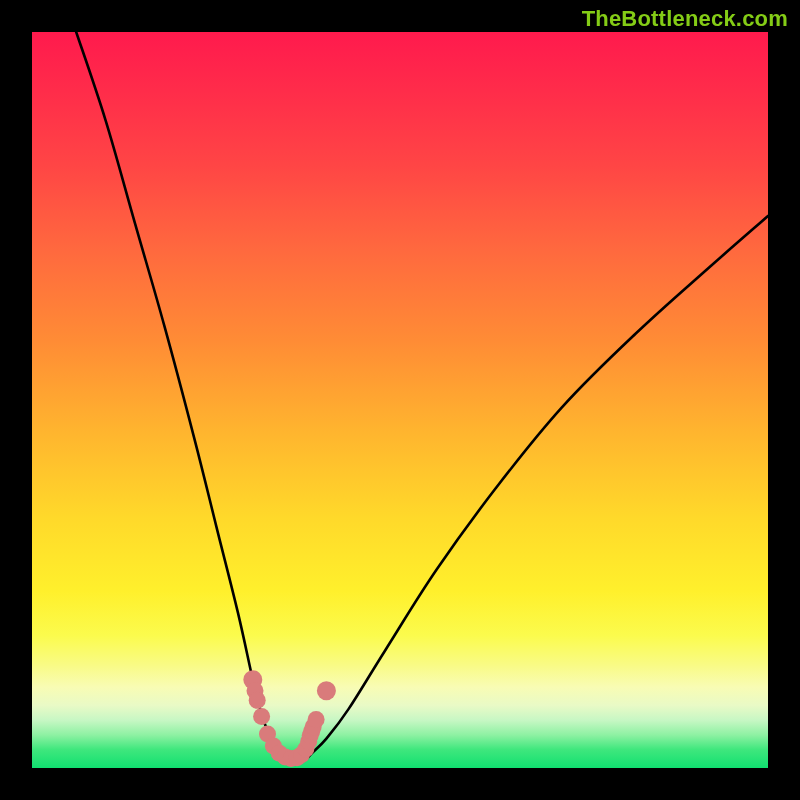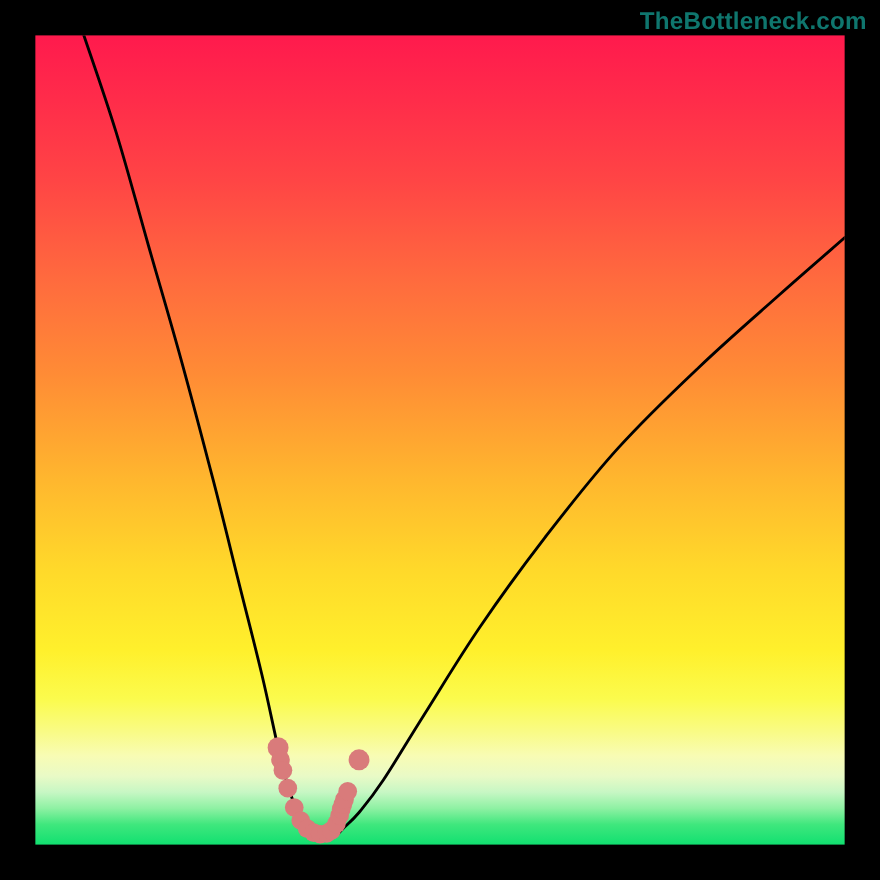--- a/index.html
+++ b/index.html
@@ -10,21 +10,21 @@
     height: 800px;
     background: #000;
   }
   .watermark {
     position: absolute;
     top: 6px;
     right: 12px;
     font-family: Arial, Helvetica, sans-serif;
     font-size: 22px;
     font-weight: 600;
-    color: #0f766e;
+    color: #84cc16;
     letter-spacing: 0.2px;
     z-index: 10;
   }
   .plot {
     position: absolute;
     left: 32px;
     top: 32px;
     width: 736px;
     height: 736px;
     overflow: hidden;

